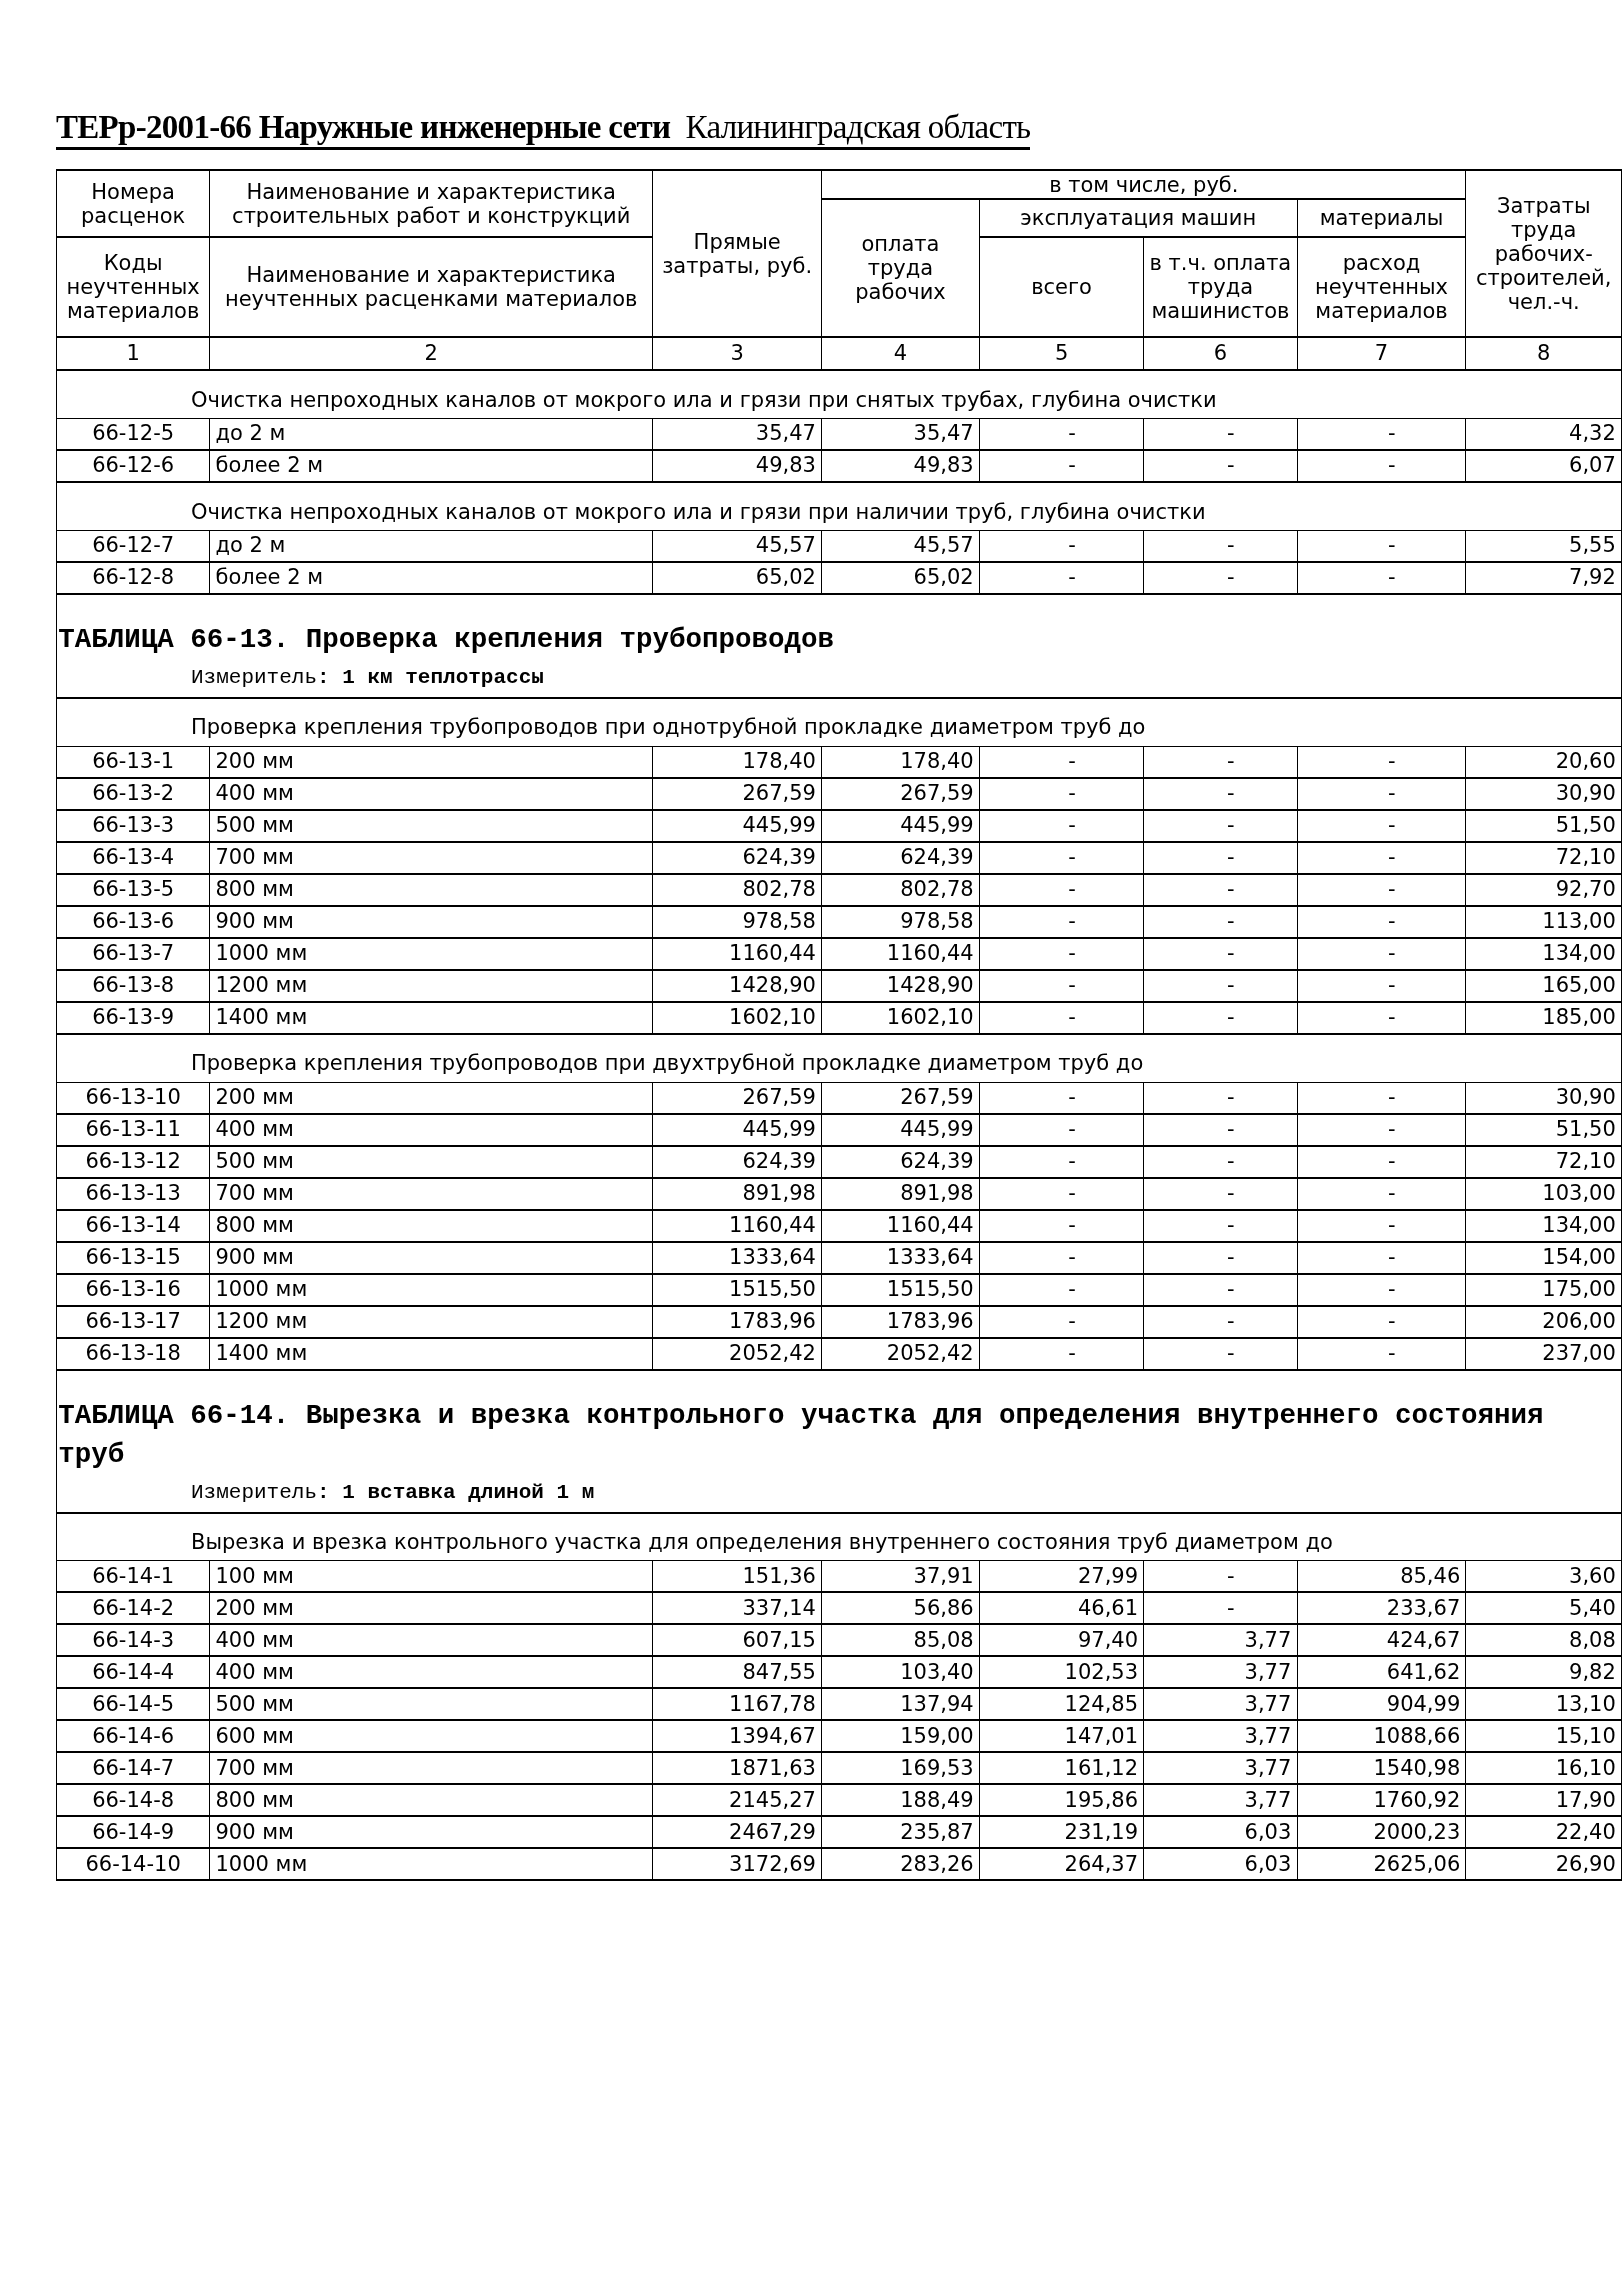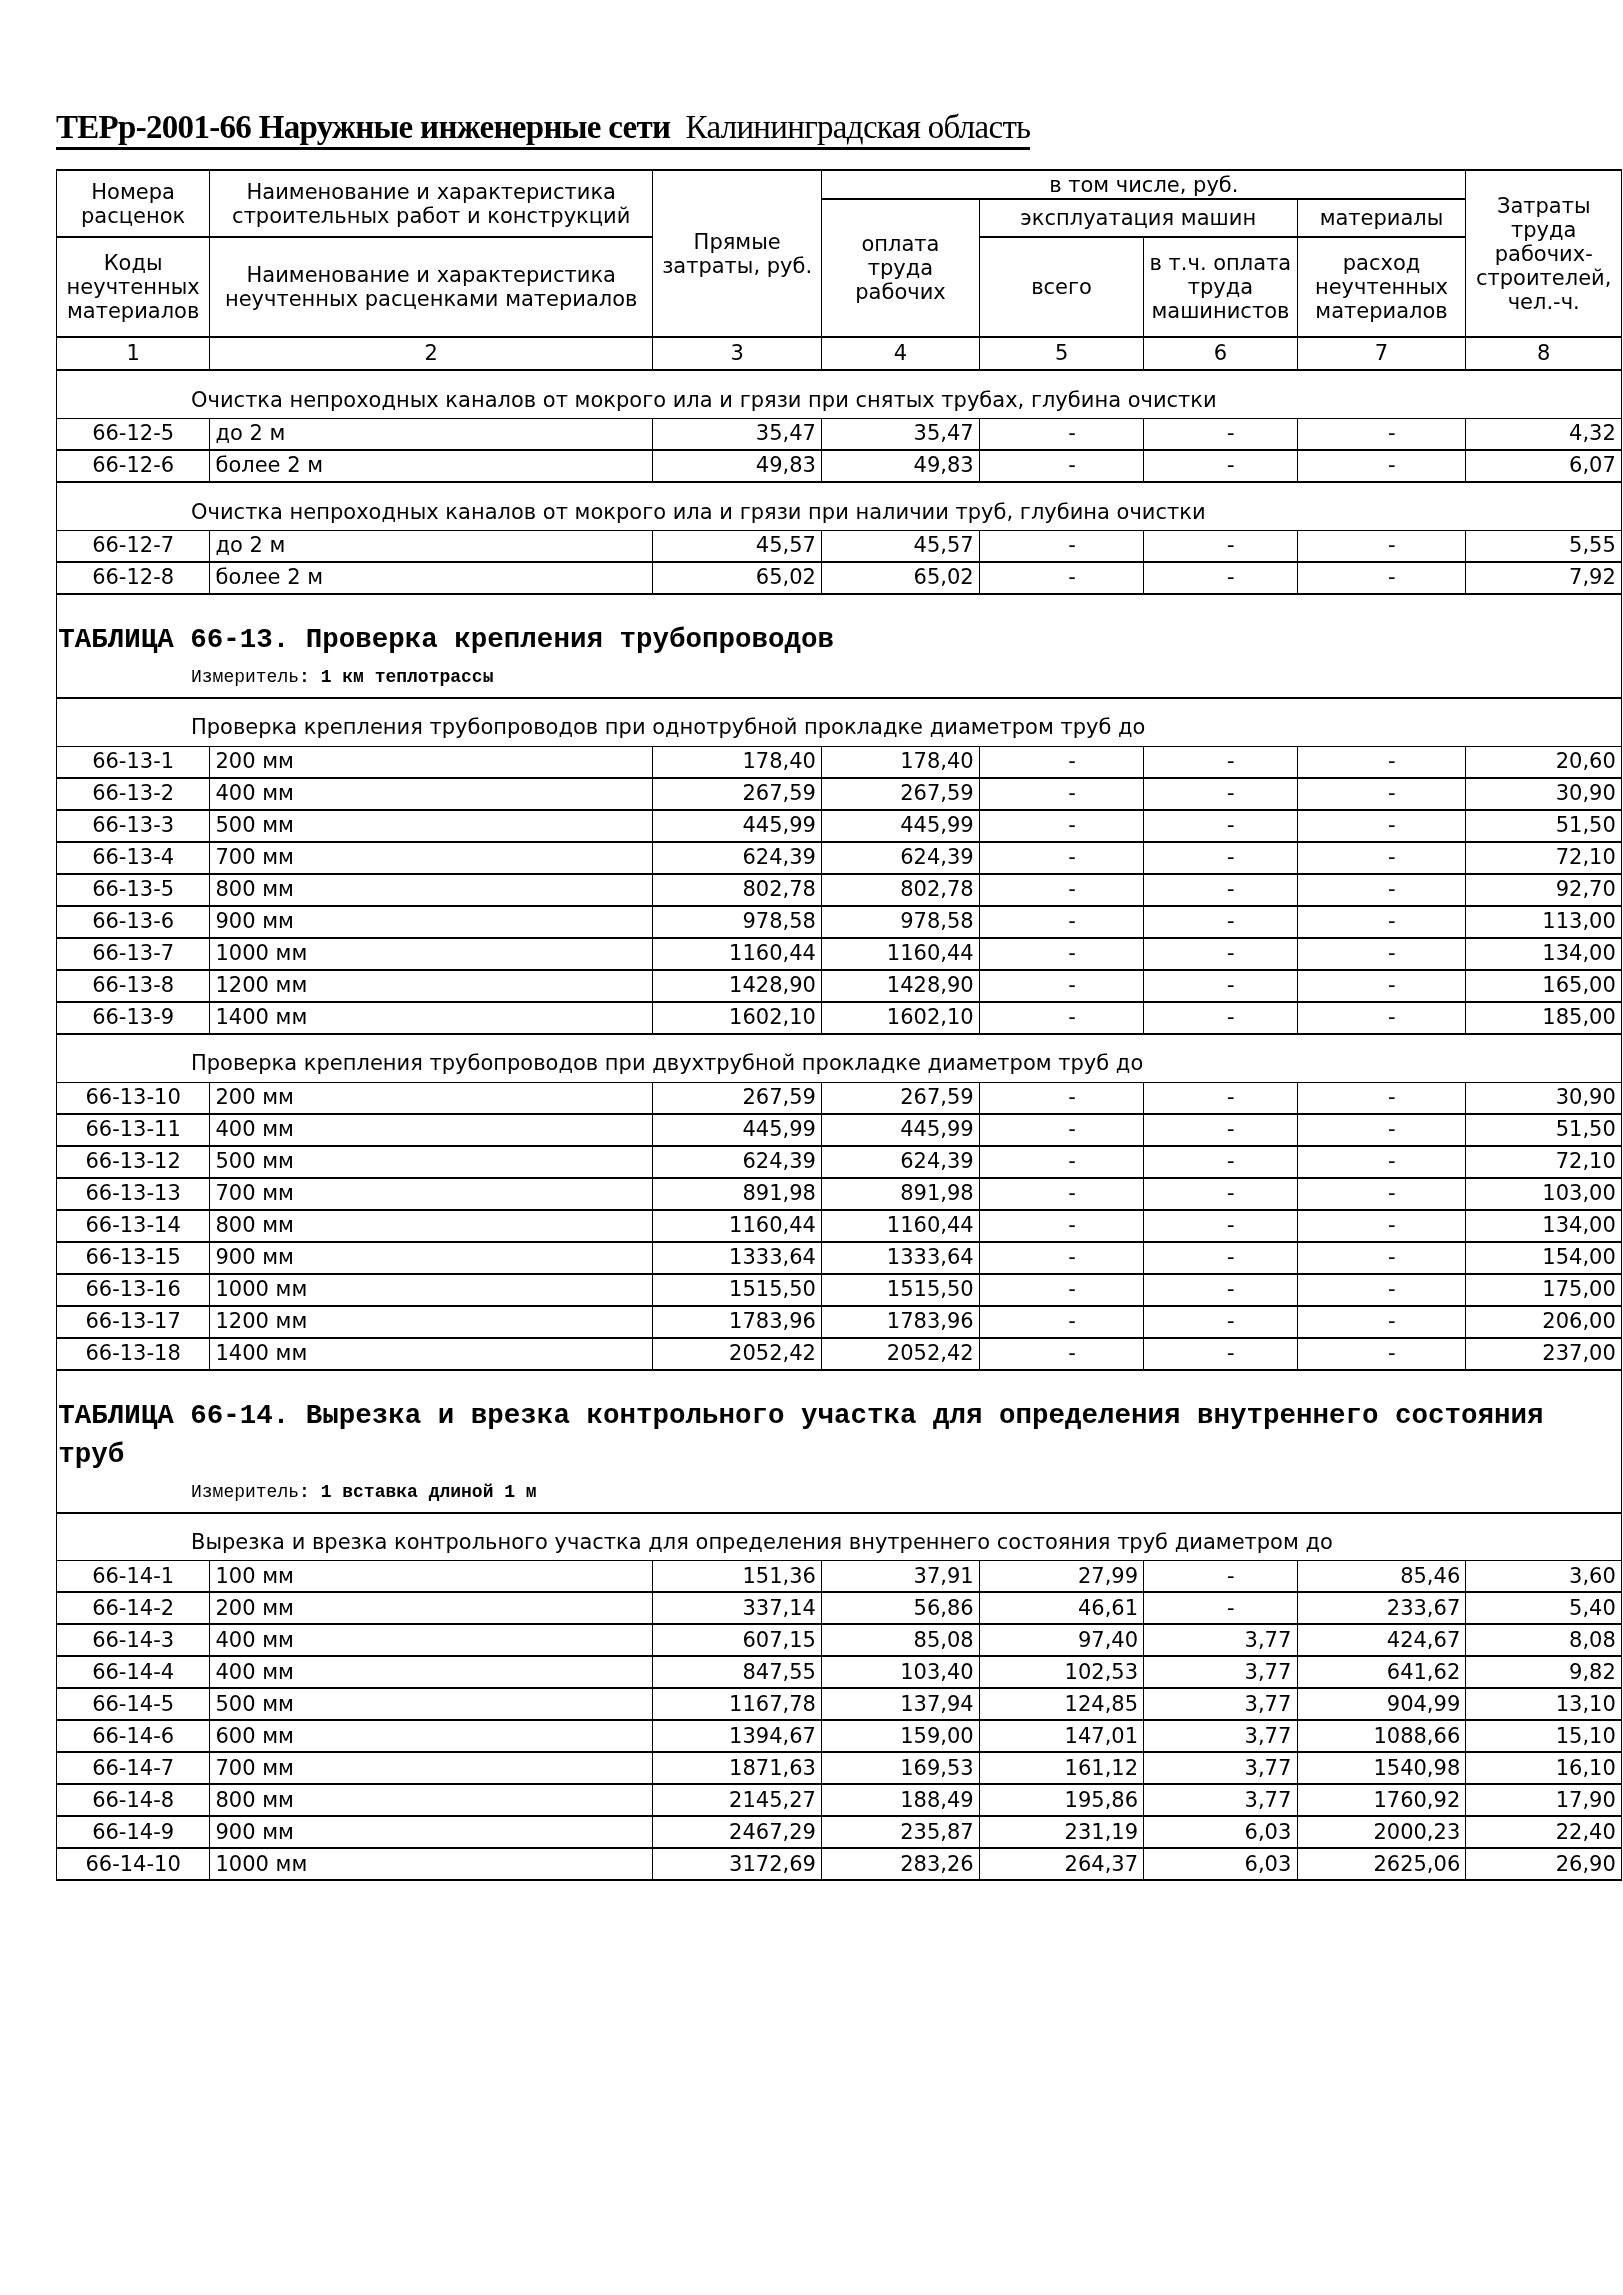--- a/index.html
+++ b/index.html
@@ -13,21 +13,21 @@
   .hdr-row th { border-width:2px 1.3px; }
   .colnums td { text-align:center; height:31px; border-top:2.6px solid #000; border-bottom:2.6px solid #000; }
   .num { text-align:right; }
   .dash { text-align:center; padding-left:26px; }
   .code { text-align:center; padding:0 20px; }
   tr.data td { height:30px; border-bottom:2.6px solid #000; }
   tr.group td { border-left:1.3px solid #000; border-right:1.3px solid #000; }
   .group-text { white-space:normal; padding:15.7px 0 5.2px 134px; line-height:26px; }
   .table-caption td { border-top:none; border-bottom:none;font-family:Liberation Mono, monospace; }
   .caption-title { font-weight:bold; font-size:27.5px; line-height:39px; white-space:normal; padding:25px 0 0 1.3px; }
-  .caption-unit { padding:6.5px 0 6.5px 134px; font-size:18px; }
+  .caption-unit { padding:6.5px 0 6.5px 134px; font-size:21px; }
   .caption-unit b { font-weight:bold; }
 </style>
 </head>
 <body>
 
 <div class="doc-title">
   <span class="bold">ТЕРр-2001-66 Наружные инженерные сети</span>&nbsp;
   <span>Калининградская область</span>
 </div>
 

